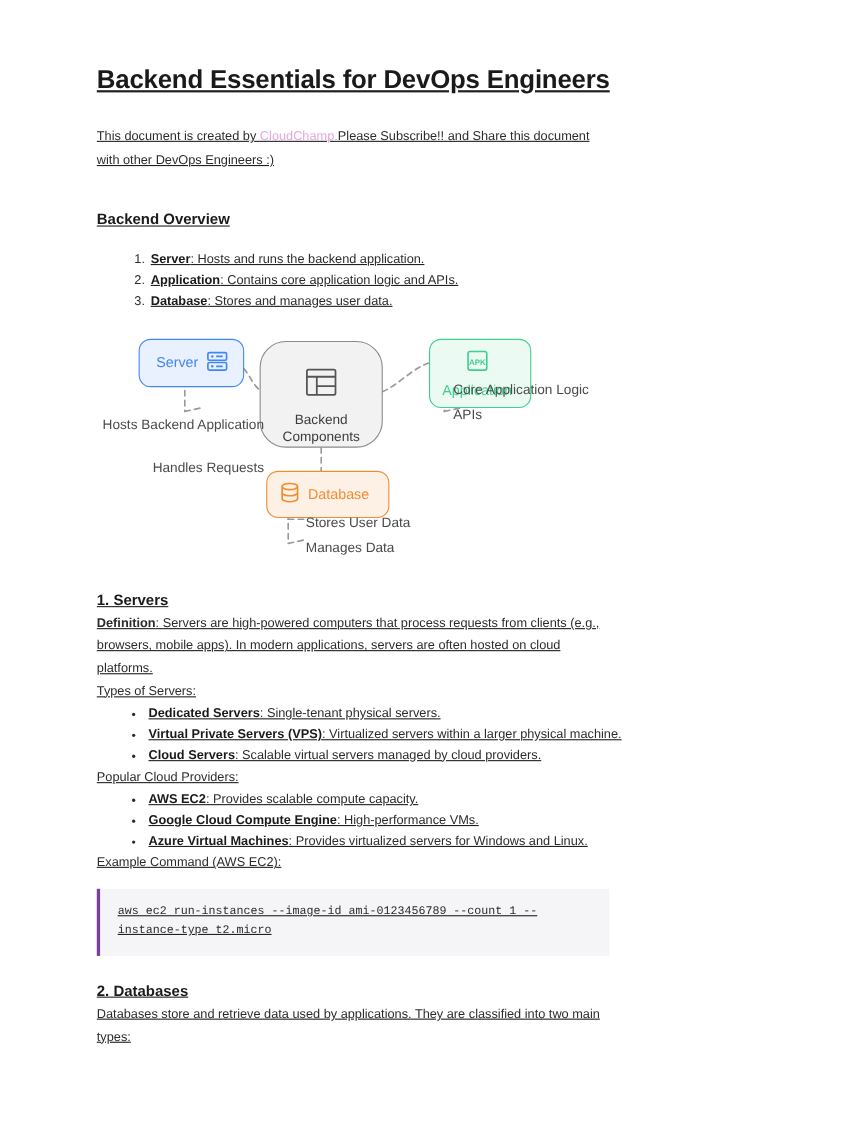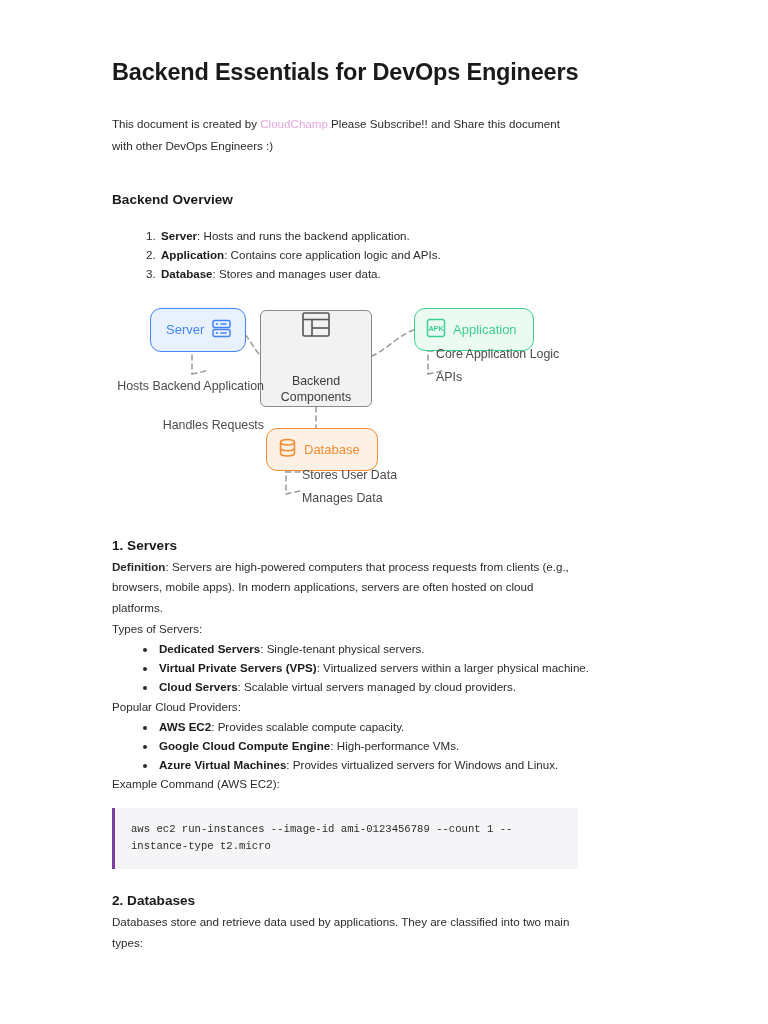--- a/index.html
+++ b/index.html
@@ -14,21 +14,22 @@
     color: #212121;
     -webkit-font-smoothing: antialiased;
     overflow: hidden;
   }
   .page {
     position: relative;
     width: 768px;
     height: 1008px;
     background: #ffffff;
     box-sizing: border-box;
-    padding: 58px 138px 0 112px;
+    padding: 58px 138px 0 88px;
+    text-decoration: underline;
   }
 
   
   .doc-title {
     font-size: 23.5px;
     font-weight: 700;
     letter-spacing: -0.2px;
     color: #1a1a1a;
     margin: 0 0 26px 0;
     line-height: 1.25;
@@ -126,36 +127,37 @@
     border-color: #4285f4;
     background: #eaf1fe;
     color: #4285f4;
   }
   .node-app {
     left: 344px; top: 4px;
     padding: 9px 16px 9px 11px;
     border-color: #3ecf8e;
     background: #ebfaf3;
     color: #3ecf8e;
+    flex-direction: column;
   }
   .node-db {
     left: 196px; top: 124px;
     padding: 9px 17px 9px 11px;
     border-color: #f08c32;
     background: #fdf1e5;
     color: #f08c32;
   }
   .node-center {
     left: 190px; top: 6px;
     width: 112px;
     height: 97px;
     flex-direction: column;
-    justify-content: space-between;
+    justify-content: flex-end;
     gap: 8px;
-    border-radius: 6px;
+    border-radius: 24px;
     border-color: #8a8a8a;
     background: #f2f2f2;
     color: #3c3c3c;
     text-align: center;
     font-size: 12.4px;
     line-height: 1.28;
   }
   .node-center .node-label { line-height: 1.28; }
 
   .leaf {

